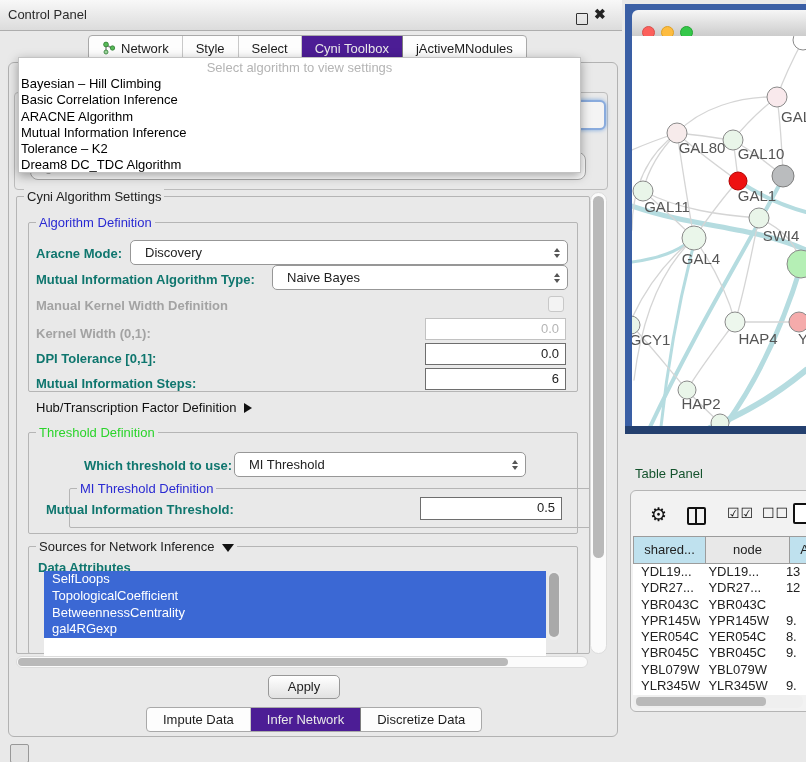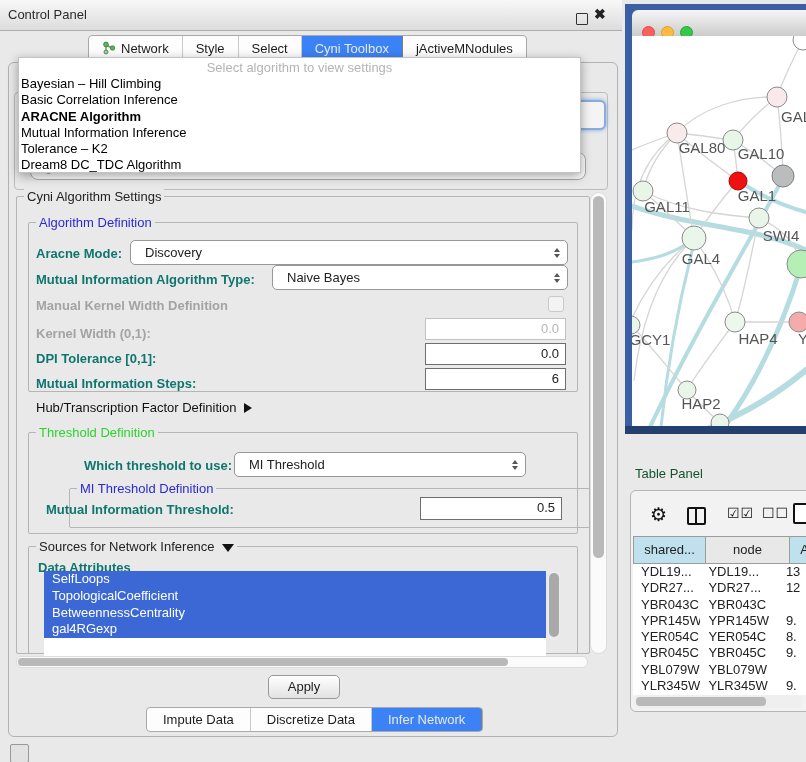--- a/index.html
+++ b/index.html
@@ -13,38 +13,38 @@
   #cp-title{left:8px;top:7px;color:#2b2b2b;}
   #cp-float{left:576px;top:13px;width:10px;height:10px;border:1.6px solid #333;border-radius:1px;}
   #cp-close{left:594px;top:6px;font-size:14px;font-weight:bold;color:#222;}
 
   
   #top-tabs{left:88px;top:35px;height:24px;display:flex;background:#fdfdfd;
     border:1px solid #a9a9a9;border-radius:4px;overflow:hidden;z-index:5;}
   .tab{display:flex;align-items:center;padding:0 13px;border-right:1px solid #c9c9c9;
     color:#1c1c1c;white-space:nowrap;}
   .tab:last-child{border-right:none;}
-  .tab.selected{background:#3b82f6;color:#e9e9e9;border-right:1px solid #7d7d7d;}
+  .tab.selected{background:#4c1d95;color:#e9e9e9;border-right:1px solid #7d7d7d;}
   .tab .net-ico{margin-right:5px;}
 
   
   #outer-panel{left:8px;top:62px;width:608px;height:673px;border:1px solid #b2b2b2;
     border-radius:6px;background:#e9e9e9;}
   #inference-box{left:14px;top:92px;width:592px;height:96px;border:1px solid #bcbcbc;border-radius:4px;}
   #hidden-combo{left:30px;top:152px;width:556px;height:28px;border:1px solid #a9a9a9;border-radius:8px;
     background:#fcfcfc;color:#9b9b9b;line-height:28px;padding-left:14px;box-sizing:border-box;}
   #focus-combo{left:552px;top:100px;width:50px;height:26px;border:2px solid #89abdd;border-radius:6px;
     background:#f4f4f4;box-shadow:0 0 4px #7aa7e0;}
 
   
   #algo-popup{left:18px;top:57px;width:561px;height:114px;background:#fff;border:1px solid #c3c3c3;
     box-shadow:0 3px 10px rgba(0,0,0,.35);z-index:50;}
   #algo-placeholder{height:16px;line-height:16px;text-align:center;color:#b4b4b4;margin-top:2px;}
   .algo-item{height:16.3px;line-height:16.3px;padding-left:2px;color:#000;white-space:nowrap;}
-  .algo-item.bold{font-weight:bold;}
+  .algo-item.bold{font-weight:normal;}
 
   
   .groupbox{border:1px solid #b5b5b5;border-radius:2px;}
   .legend{position:absolute;top:-8px;left:7px;background:#e9e9e9;padding:0 3px;white-space:nowrap;}
   .legend.blue{color:#2a2ad2;}
   .legend.green{color:#2bd42b;}
 
   .flabel{position:absolute;font-weight:bold;color:#0f766e;white-space:nowrap;}
   .flabel.disabled{color:#a3a3a3;}
   .plain{font-weight:normal;color:#111;}
@@ -248,25 +248,25 @@
   <div class="abs" id="main-vthumb"></div>
   <div class="abs" id="main-htrack"></div>
   <div class="abs" id="main-hthumb"></div>
 
   <div class="abs" id="apply-btn">Apply</div>
 
   <div class="abs" id="bottom-tabs">
       <div class="tab">
         <span>Impute Data</span>
       </div>
-      <div class="tab">
-        <span>Discretize Data</span>
-      </div>
       <div class="tab selected">
         <span>Infer Network</span>
+      </div>
+      <div class="tab">
+        <span>Discretize Data</span>
       </div>
     </div>
 
   <div class="abs" id="mini-square"></div>
 
   <div class="abs" id="net-frame"></div>
   <div class="abs" id="net-frame-bottom"></div>
   <div class="abs" id="net-titlebar">
     <span class="tl" style="left: 10px; border: 1px solid rgb(216, 80, 76); background: rgb(252, 96, 92);" id="tl-red"></span>
     <span class="tl" style="left: 29px; border: 1px solid rgb(223, 161, 35); background: rgb(253, 188, 64);" id="tl-yellow"></span>

